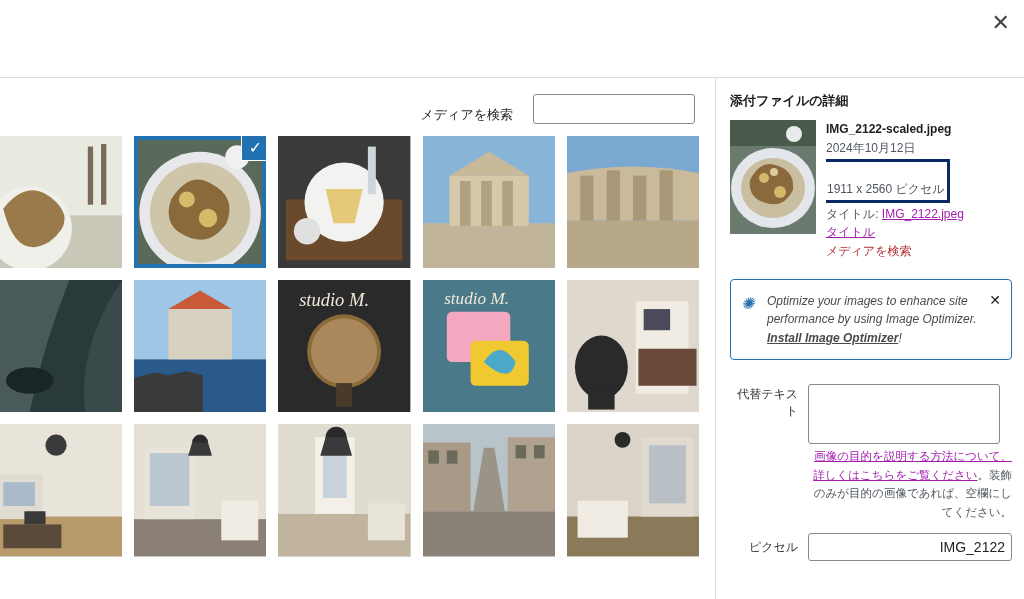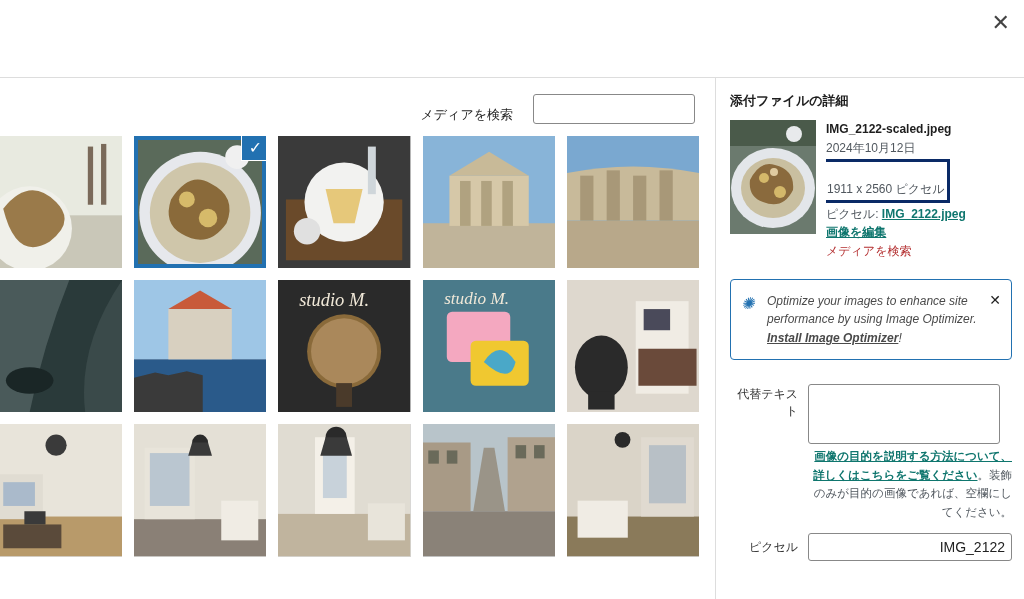--- a/index.html
+++ b/index.html
@@ -18,21 +18,21 @@
 .thumb svg { width: 100%; height: 100%; display: block; }
 .right { width: 309px; border-left: 1px solid #ddd; padding: 14px 12px 16px 14px; overflow-y: auto; font-size: 12px; color: #50575e; }
 .right h2 { font-size: 13px; font-weight: 600; color: #1e1e1e; margin-bottom: 10px; }
 .detail-row { display: flex; gap: 10px; justify-content: center; }
 .detail-thumb { width: 86px; height: 114px; flex-shrink: 0; background: #d6d6d6; overflow: hidden; }
 .detail-thumb svg { width: 100%; height: 100%; }
 .detail-info { flex: 1; line-height: 1.55; font-size: 12px; overflow: hidden; }
 .detail-info .fname { font-weight: 600; color: #1e1e1e; word-break: break-all; }
 .dim-box { border: 3px solid #0a2a66; display: inline-block; padding: 1px 2px; margin: 2px -4px; position: relative; }
 .dim-box-size { font-size: 11px; color: #888; visibility: hidden; }
-.link-blue { color: #0f766e; text-decoration: underline; cursor: pointer; font-weight: bold; }
+.link-blue { color: #a21caf; text-decoration: underline; cursor: pointer; }
 .link-red { color: #b32d2e; cursor: pointer; }
 .opt-box { border: 1px solid #2271b1; border-radius: 4px; padding: 12px 34px 12px 36px; margin: 18px 0 24px 0; position: relative; font-style: italic; line-height: 1.55; font-size: 12px; color: #4a4a4a; }
 .opt-box .bulb { position: absolute; left: 10px; top: 12px; color: #2271b1; font-size: 16px; }
 .opt-box .x { position: absolute; right: 10px; top: 10px; color: #1e1e1e; font-size: 14px; cursor: pointer; font-style: normal; }
 .opt-box .inst { font-weight: 600; text-decoration: underline; }
 .field { display: flex; gap: 10px; margin-bottom: 12px; }
 .field-label { width: 68px; text-align: right; padding-top: 6px; font-size: 12px; color: #333; flex-shrink: 0; }
 .field-label.high { padding-top: 2px; text-align: right; }
 .field textarea, .field input[type=text] { flex: 1; border: 1px solid #888; border-radius: 3px; padding: 5px 6px; font-size: 14px; font-family: inherit; color: #222; resize: none; text-align: right; }
 .alt-desc { font-size: 11.5px; line-height: 1.6; color: #50575e; text-align: right; }
@@ -226,24 +226,24 @@
         </svg>
       </div>
       <div class="detail-info">
         <div class="fname">IMG_2122-scaled.jpeg</div>
         <div>2024年10月12日</div>
         <div class="dim-box">
           <div class="dim-box-size">981 KB</div>
           <div>1911 x 2560 ピクセル</div>
         </div>
         <div>
-          <span>ピクセル:</span>
+          <span>タイトル:</span>
           <span class="link-blue">IMG_2122.jpeg</span>
         </div>
-        <div class="link-blue">画像を編集</div>
+        <div class="link-blue">タイトル</div>
         <div class="link-red">メディアを検索</div>
       </div>
     </div>
 
     <div class="opt-box">
       <span class="bulb">✺</span>
       <span class="x">✕</span>
       <span>Optimize your images to enhance site performance by using Image Optimizer. </span><span class="inst">Install Image Optimizer</span><span>!</span>
     </div>
 

